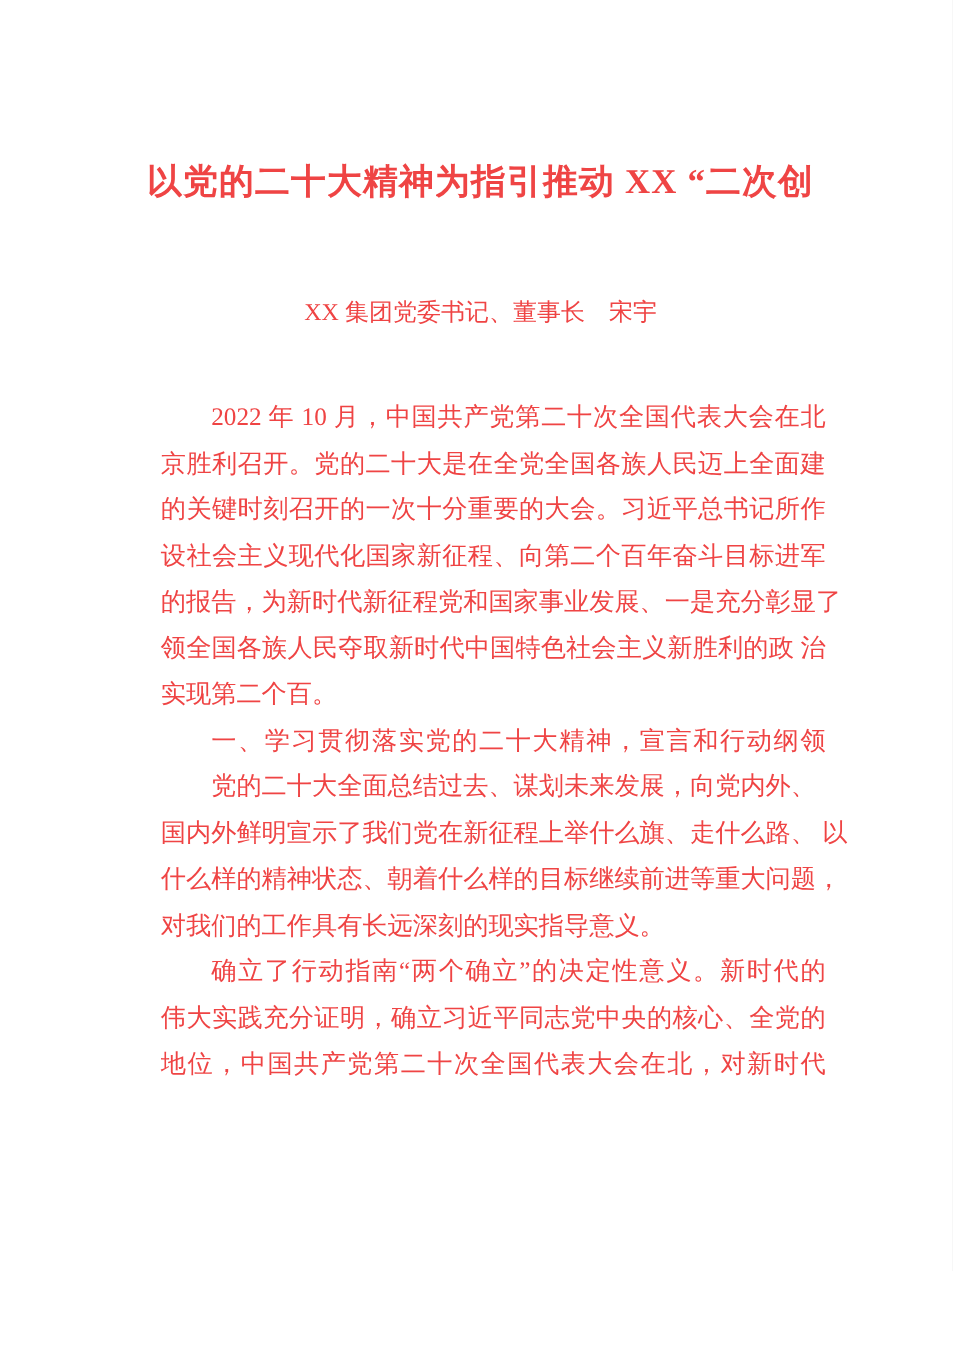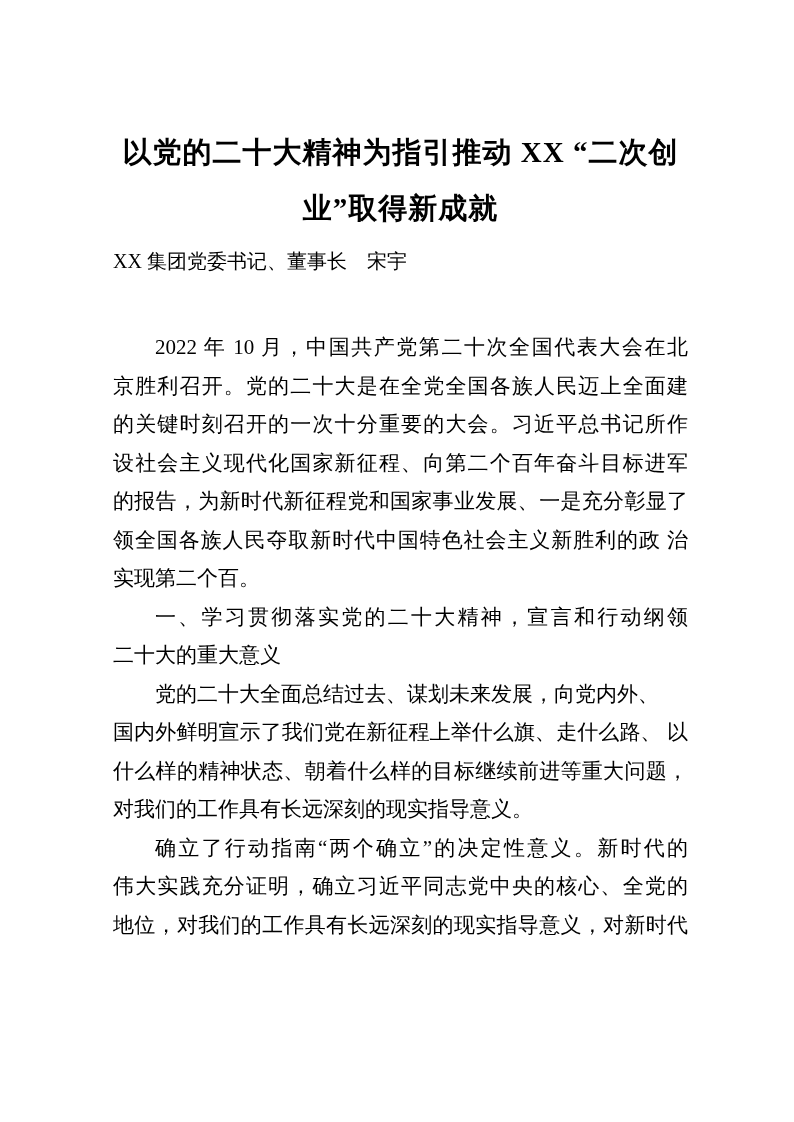--- a/index.html
+++ b/index.html
@@ -25,76 +25,75 @@
     letter-spacing: 1px;
     white-space: nowrap;
   }
   .byline {
     position: absolute;
     left: 113px;
     width: 575px;
     top: 246px;
     font-size: 20px;
     line-height: 30px;
-    text-align: left;
+    text-align: center;
     white-space: nowrap;
   }
   .body-block {
     position: absolute;
     left: 113px;
     width: 575px;
     top: 328px;
     font-size: 21px;
   }
   .paragraph { margin: 0; padding: 0; }
   .line {
     height: 38.5px;
     line-height: 38.5px;
     white-space: nowrap;
     text-align: left;
+    margin-left: 21px;
   }
   .line.justify {
     text-align: justify;
     text-align-last: justify;
     text-justify: inter-character;
   }
   .line.indent { text-indent: 42px; }
 </style>
 </head>
 <body>
 
-<div class="page" style="background: rgb(255, 255, 255); color: #000000;">
+<div class="page" style="background: rgb(255, 255, 255); color: #ef4444;">
 
   <div class="title-block">
     <div>以党的二十大精神为指引推动 XX “二次创</div>
-    <div>业”取得新成就</div>
   </div>
 
   <div class="byline">XX 集团党委书记、董事长　宋宇</div>
 
   <div class="body-block">
       <div class="paragraph">
         <div class="line justify indent">2022 年 10 月，中国共产党第二十次全国代表大会在北</div>
         <div class="line justify">京胜利召开。党的二十大是在全党全国各族人民迈上全面建</div>
         <div class="line justify">的关键时刻召开的一次十分重要的大会。习近平总书记所作</div>
         <div class="line justify">设社会主义现代化国家新征程、向第二个百年奋斗目标进军</div>
         <div class="line justify">的报告，为新时代新征程党和国家事业发展、一是充分彰显了</div>
         <div class="line justify">领全国各族人民夺取新时代中国特色社会主义新胜利的政 治</div>
         <div class="line">实现第二个百。</div>
       </div>
       <div class="paragraph">
         <div class="line justify indent">一、学习贯彻落实党的二十大精神，宣言和行动纲领</div>
-        <div class="line">二十大的重大意义</div>
       </div>
       <div class="paragraph">
         <div class="line indent">党的二十大全面总结过去、谋划未来发展，向党内外、</div>
         <div class="line justify">国内外鲜明宣示了我们党在新征程上举什么旗、走什么路、 以</div>
         <div class="line justify">什么样的精神状态、朝着什么样的目标继续前进等重大问题，</div>
         <div class="line">对我们的工作具有长远深刻的现实指导意义。</div>
       </div>
       <div class="paragraph">
         <div class="line justify indent">确立了行动指南“两个确立”的决定性意义。新时代的</div>
         <div class="line justify">伟大实践充分证明，确立习近平同志党中央的核心、全党的</div>
-        <div class="line justify">地位，对我们的工作具有长远深刻的现实指导意义，对新时代</div>
+        <div class="line justify">地位，中国共产党第二十次全国代表大会在北，对新时代</div>
       </div>
     </div>
 
 </div>
 
 </body></html>

